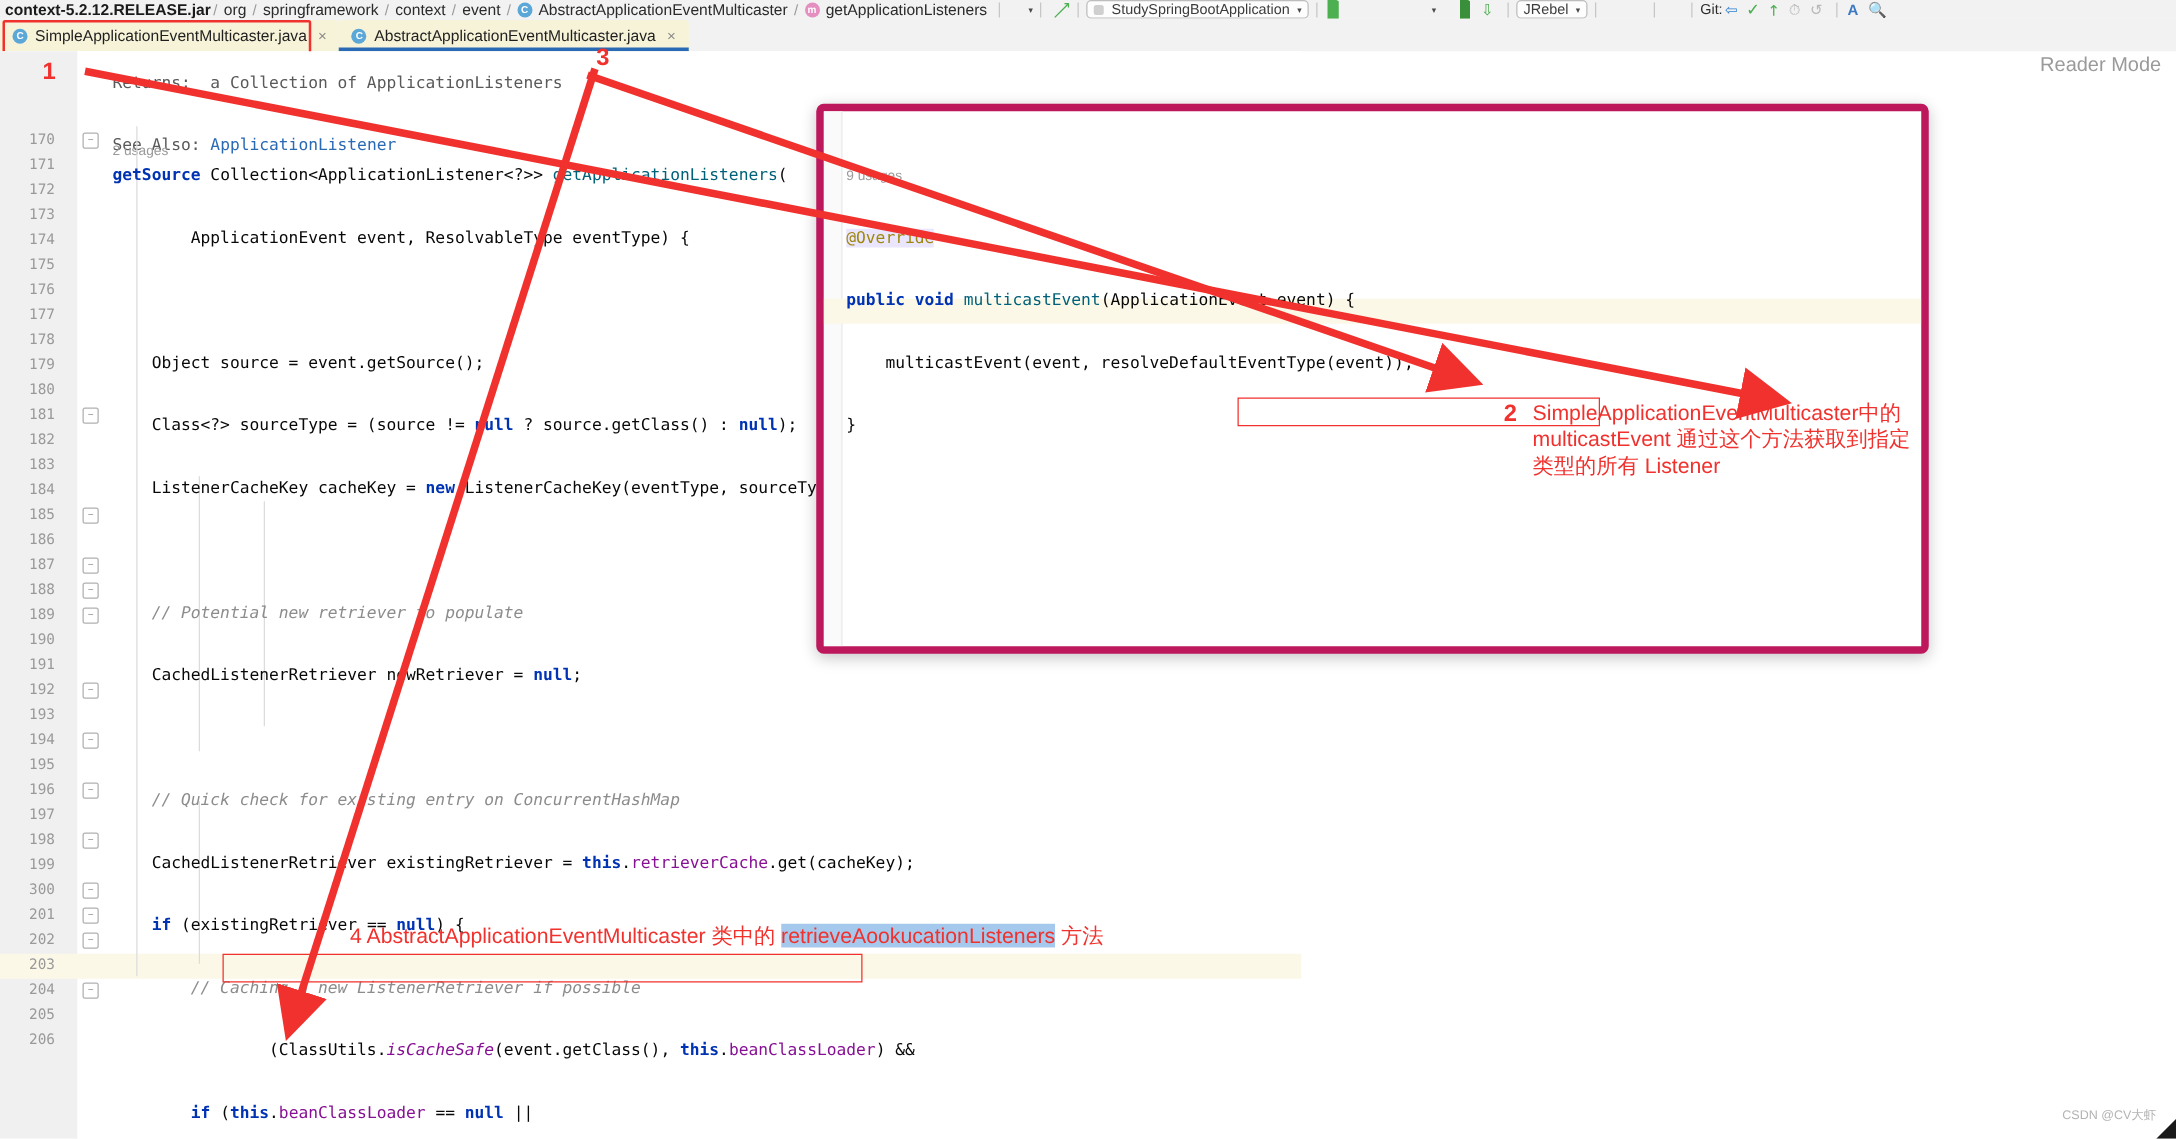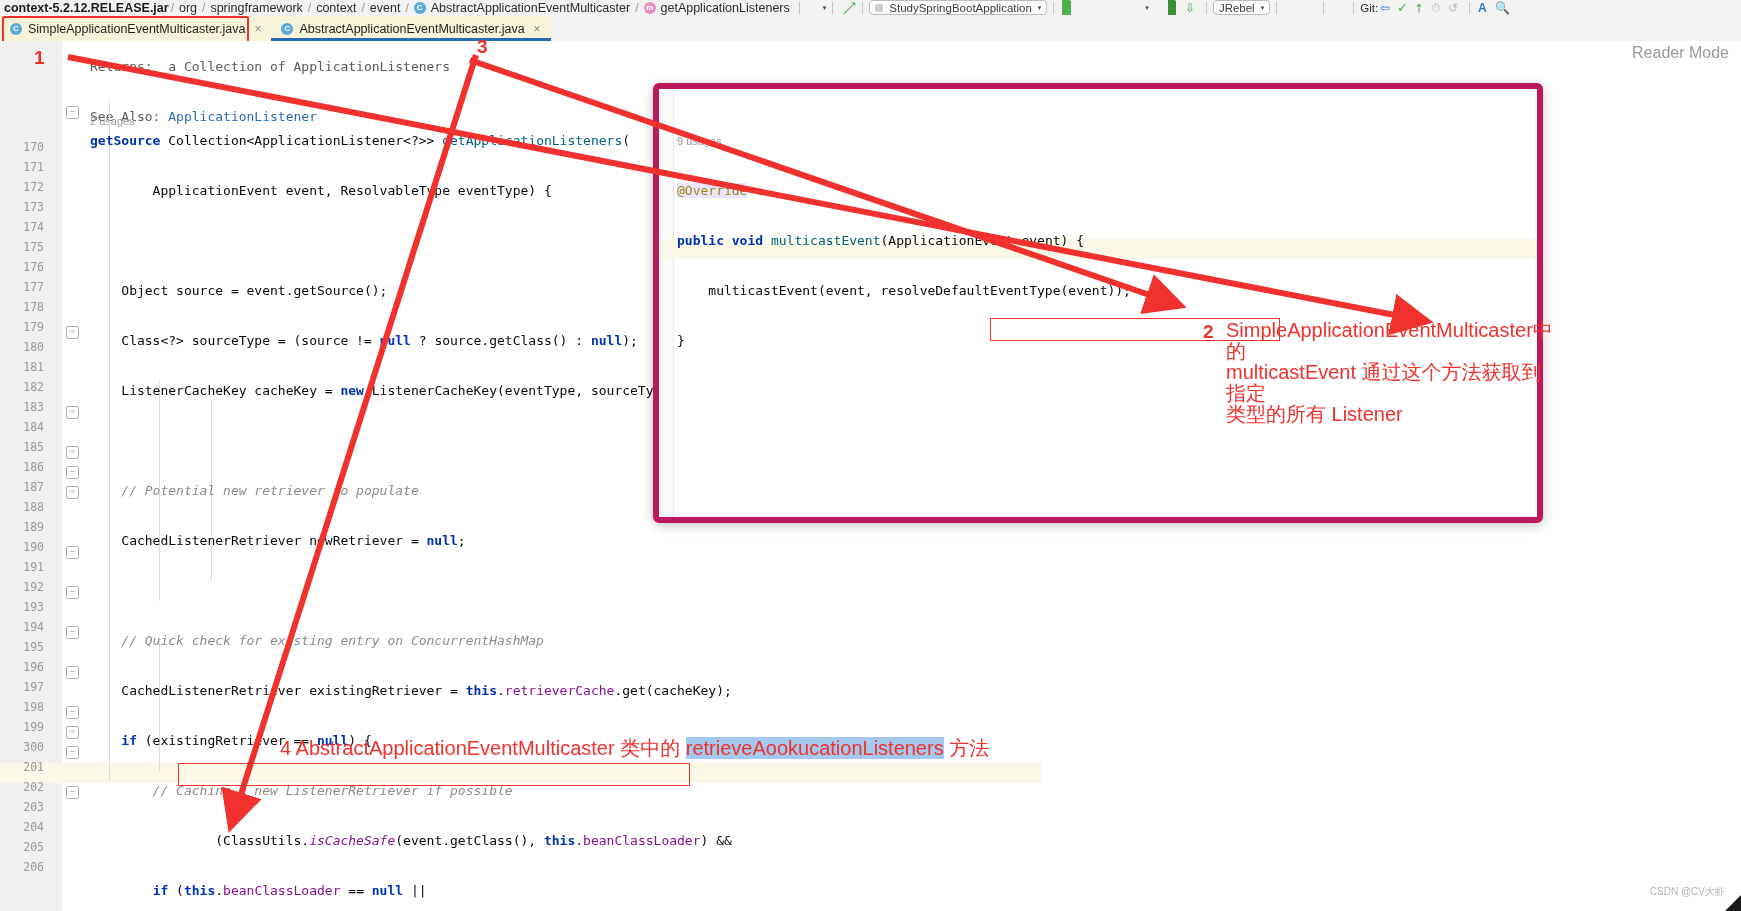--- a/index.html
+++ b/index.html
@@ -136,21 +136,21 @@
 
   
   .redbox{position:absolute;border:1.5px solid #f0312d;pointer-events:none;}
 
   
   .num{
     position:absolute;color:#f0312d;font-size:19px;font-weight:bold;
     font-family:"Liberation Sans",sans-serif;
   }
   .anno{
-    position:absolute;color:#f0312d;font-size:20px;line-height:21px;
+    position:absolute;color:#f0312d;font-size:17px;line-height:21px;
     font-family:"Liberation Sans",sans-serif;
   }
   .anno .hi{background:#a5c9ec;margin-top:35px;}
   .readermode{
     position:absolute;right:12px;top:44px;color:#9a9a9a;font-size:16px;
   }
   .watermark{
     position:absolute;right:16px;bottom:12px;color:#b3b3b3;font-size:10px;
   }
   svg.arrows{position:absolute;left:0;top:0;width:1741px;height:911px;pointer-events:none;}
@@ -255,21 +255,21 @@
 
   <div class="codearea" style="top:-14px;">
     <div class="cl doc">Returns:  a Collection of ApplicationListeners</div>
     <div class="cl doc">See Also: <span class="doclink">ApplicationListener</span></div>
   </div>
 
   <div class="codearea" style="top:40px;">
     <div class="cl usages">2 usages</div>
   </div>
 
-  <div class="linenums" style="top:60px;margin-top:36px;">
+  <div class="linenums" style="top:60px;">
     <div class="ln">170</div>
     <div class="ln">171</div>
     <div class="ln">172</div>
     <div class="ln">173</div>
     <div class="ln">174</div>
     <div class="ln">175</div>
     <div class="ln">176</div>
     <div class="ln">177</div>
     <div class="ln">178</div>
     <div class="ln">179</div>

